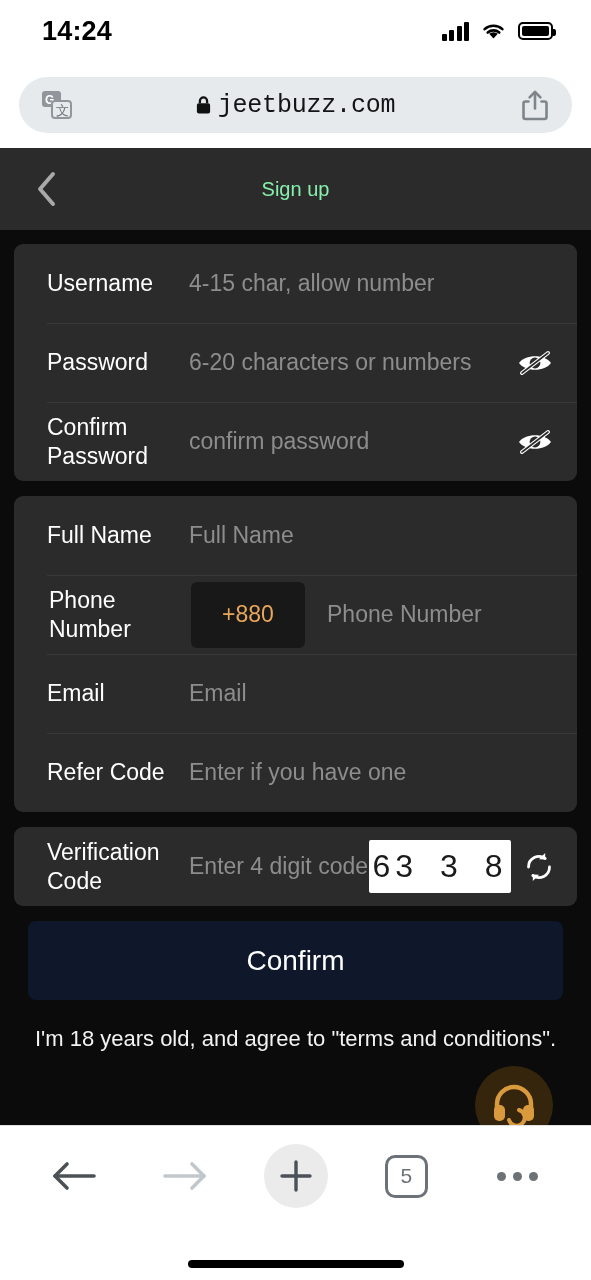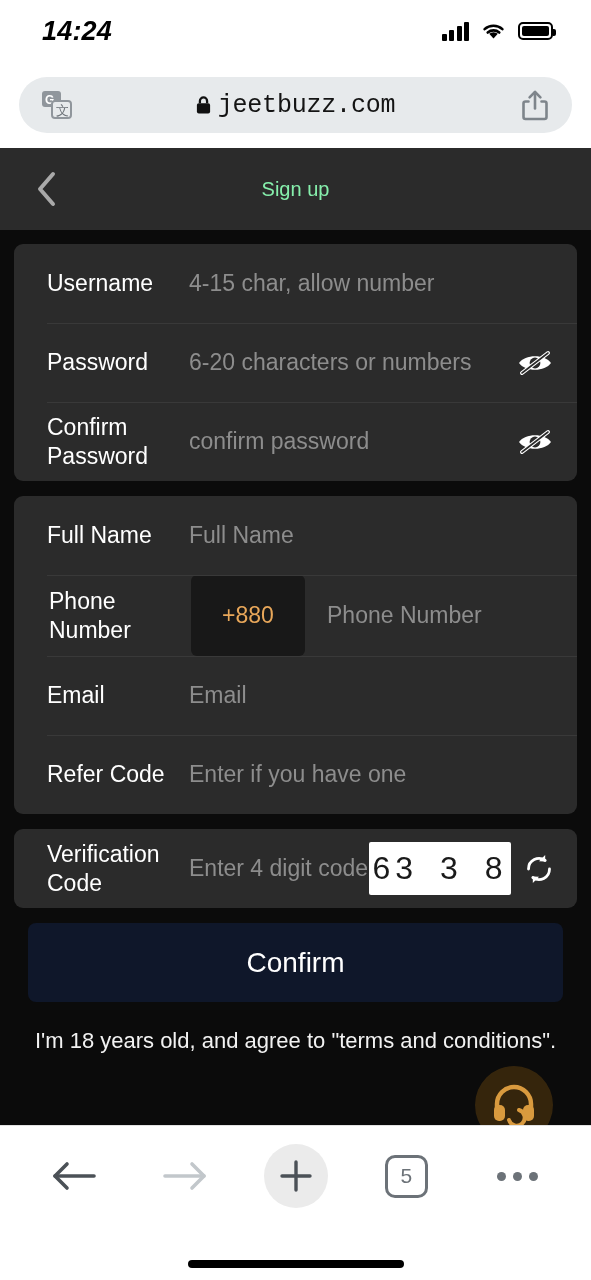--- a/index.html
+++ b/index.html
@@ -33,21 +33,20 @@
     display: flex;
     align-items: center;
     justify-content: space-between;
     padding: 0 38px 0 42px;
   }
   .status-time {
     font-size: 27px;
     font-weight: bold;
     color: #000000;
     letter-spacing: 0.2px;
-    font-style: italic;
   }
   .status-icons {
     display: flex;
     align-items: center;
     gap: 11px;
   }
 
   
   .signal {
     display: flex;
@@ -210,21 +209,21 @@
     justify-content: center;
     width: 44px;
     height: 44px;
     margin-left: 6px;
   }
 
   
   .phone-row { padding-left: 35px; }
   .prefix-box {
     flex: 0 0 114px;
-    height: 81px;
+    height: 66px;
     background: #181818;
     border-radius: 6px;
     display: flex;
     align-items: center;
     justify-content: center;
     margin-right: 22px;
   }
   .prefix-text {
     font-size: 23px;
     color: #e3a košt;

